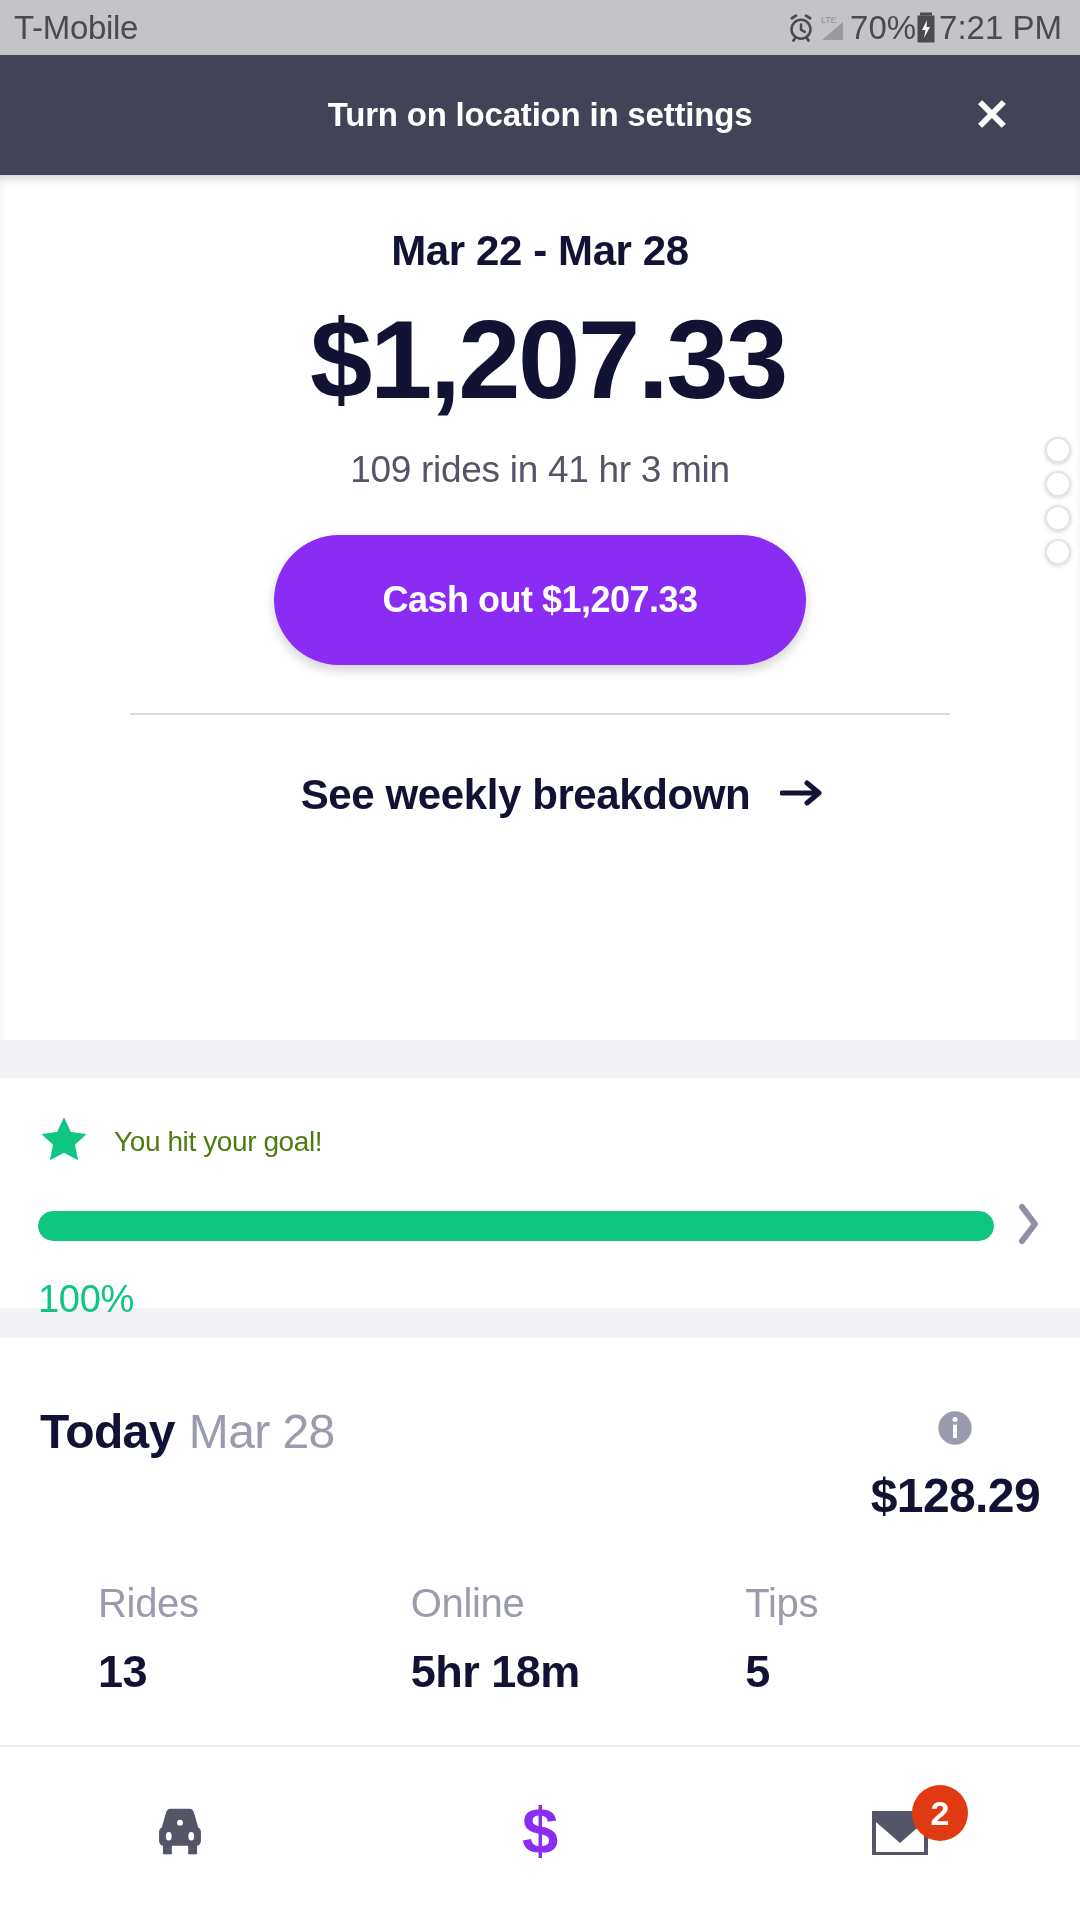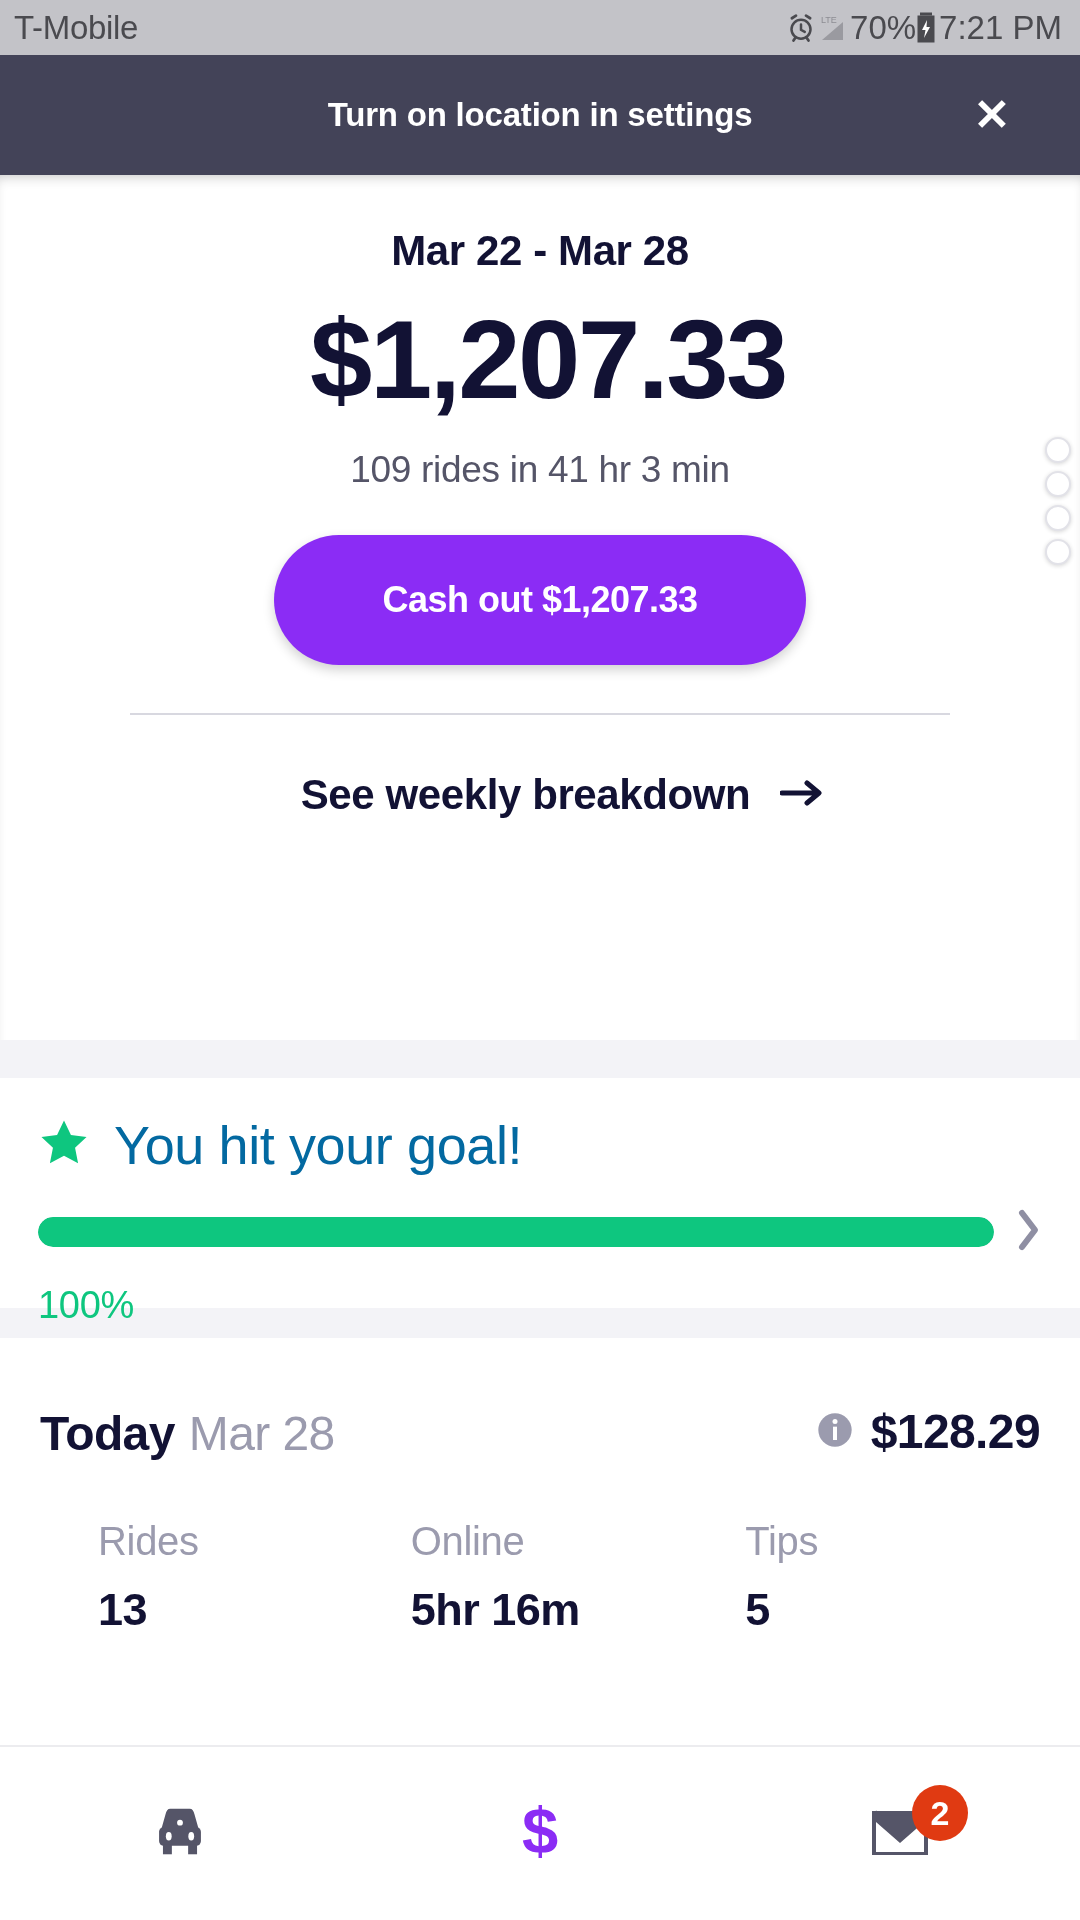--- a/index.html
+++ b/index.html
@@ -85,41 +85,41 @@
 
   
   .gap-strip { position:absolute; left:0; width:1080px; background:#f3f3f7; }
 
   
   .goal-card {
     position:absolute; top:1078px; left:0; width:1080px; height:230px;
     background:#ffffff; padding:0 38px;
   }
   .goal-head { display:flex; align-items:center; gap:24px; padding-top:36px; }
-  .goal-text { font-size:54px; color:#0369a1; letter-spacing:-0.4px; }
+  .goal-text { font-size:28px; color:#4d7c0f; letter-spacing:-0.4px; }
   .goal-bar-row { display:flex; align-items:center; gap:22px; margin-top:32px; }
   .goal-track {
     flex:1; height:30px; border-radius:16px; background:#e6e6ec; overflow:hidden;
   }
   .goal-fill { height:100%; border-radius:16px; background:#0ec67f; }
   .goal-pct {
     margin-top:28px; font-size:38px; color:#0ec67f; letter-spacing:-0.3px;
   }
 
   
   .today-card {
     position:absolute; top:1338px; left:0; width:1080px; height:402px;
     background:#ffffff; padding:0 40px;
   }
   .today-head {
     display:flex; align-items:baseline; padding-top:66px;
   }
   .today-label { font-size:48px; font-weight:bold; color:#121234; letter-spacing:-0.6px; }
   .today-date { font-size:48px; color:#9b9bae; letter-spacing:-0.6px; margin-left:14px; }
-  .today-right { margin-left:auto; display:flex; align-items:center; gap:16px; }
+  .today-right { margin-left:auto; display:flex; align-items:center; gap:16px;flex-direction:column; }
   .today-total { font-size:48px; font-weight:bold; color:#121234; letter-spacing:-0.6px; }
 
   .stats-row { display:flex; margin-top:58px; }
   .stat { flex:1; }
   .stat:nth-child(1) { padding-left:58px; }
   .stat:nth-child(2) { padding-left:18px; }
   .stat:nth-child(3) { padding-left:40px; }
   .stat-label { font-size:40px; color:#9b9bae; letter-spacing:-0.3px; }
   .stat-value { margin-top:20px; font-size:45px; font-weight:bold; color:#121234; letter-spacing:-0.5px; }
 
@@ -248,21 +248,21 @@
       </span>
     </div>
 
     <div class="stats-row">
       <div class="stat">
         <div class="stat-label">Rides</div>
         <div class="stat-value">13</div>
       </div>
       <div class="stat">
         <div class="stat-label">Online</div>
-        <div class="stat-value">5hr 16m</div>
+        <div class="stat-value">5hr 18m</div>
       </div>
       <div class="stat">
         <div class="stat-label">Tips</div>
         <div class="stat-value">5</div>
       </div>
     </div>
   </div>
 
   <div class="bottom-nav">
     <div class="nav-item">

